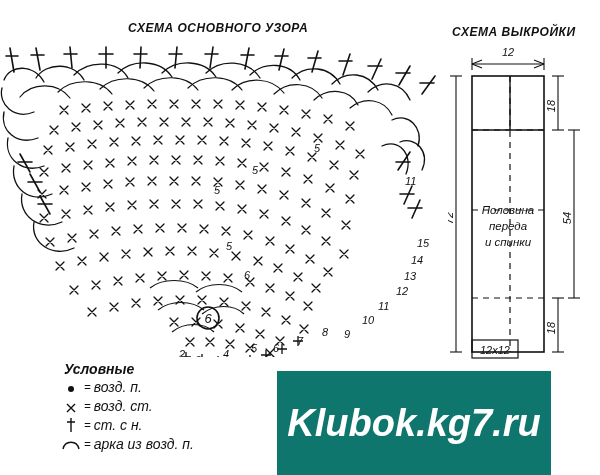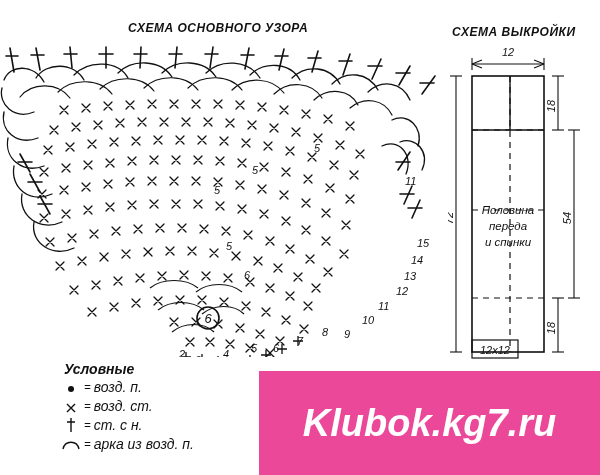--- a/index.html
+++ b/index.html
@@ -48,22 +48,22 @@
     display:flex;align-items:center;height:19px;margin-left:22px;
   }
   .legend-sym{
     width:26px;flex:0 0 26px;display:flex;align-items:center;justify-content:center;
   }
   .legend-eq{font-size:11.5px;color:#111;margin-right:3px;}
   .legend-text{font-size:14px;color:#111;white-space:nowrap;}
 
   
   #watermark{
-    position:absolute;left:259px;top:371px;width:341px;height:104px;
-    background:#ec4899;
+    position:absolute;left:277px;top:371px;width:274px;height:104px;
+    background:#0f766e;
     display:flex;align-items:center;justify-content:center;
   }
   #watermark-text{
     color:#fff;font-size:38px;font-weight:bold;letter-spacing:0px;
     font-family:"Liberation Sans", sans-serif;
   }
 </style>
 </head>
 <body>
 

